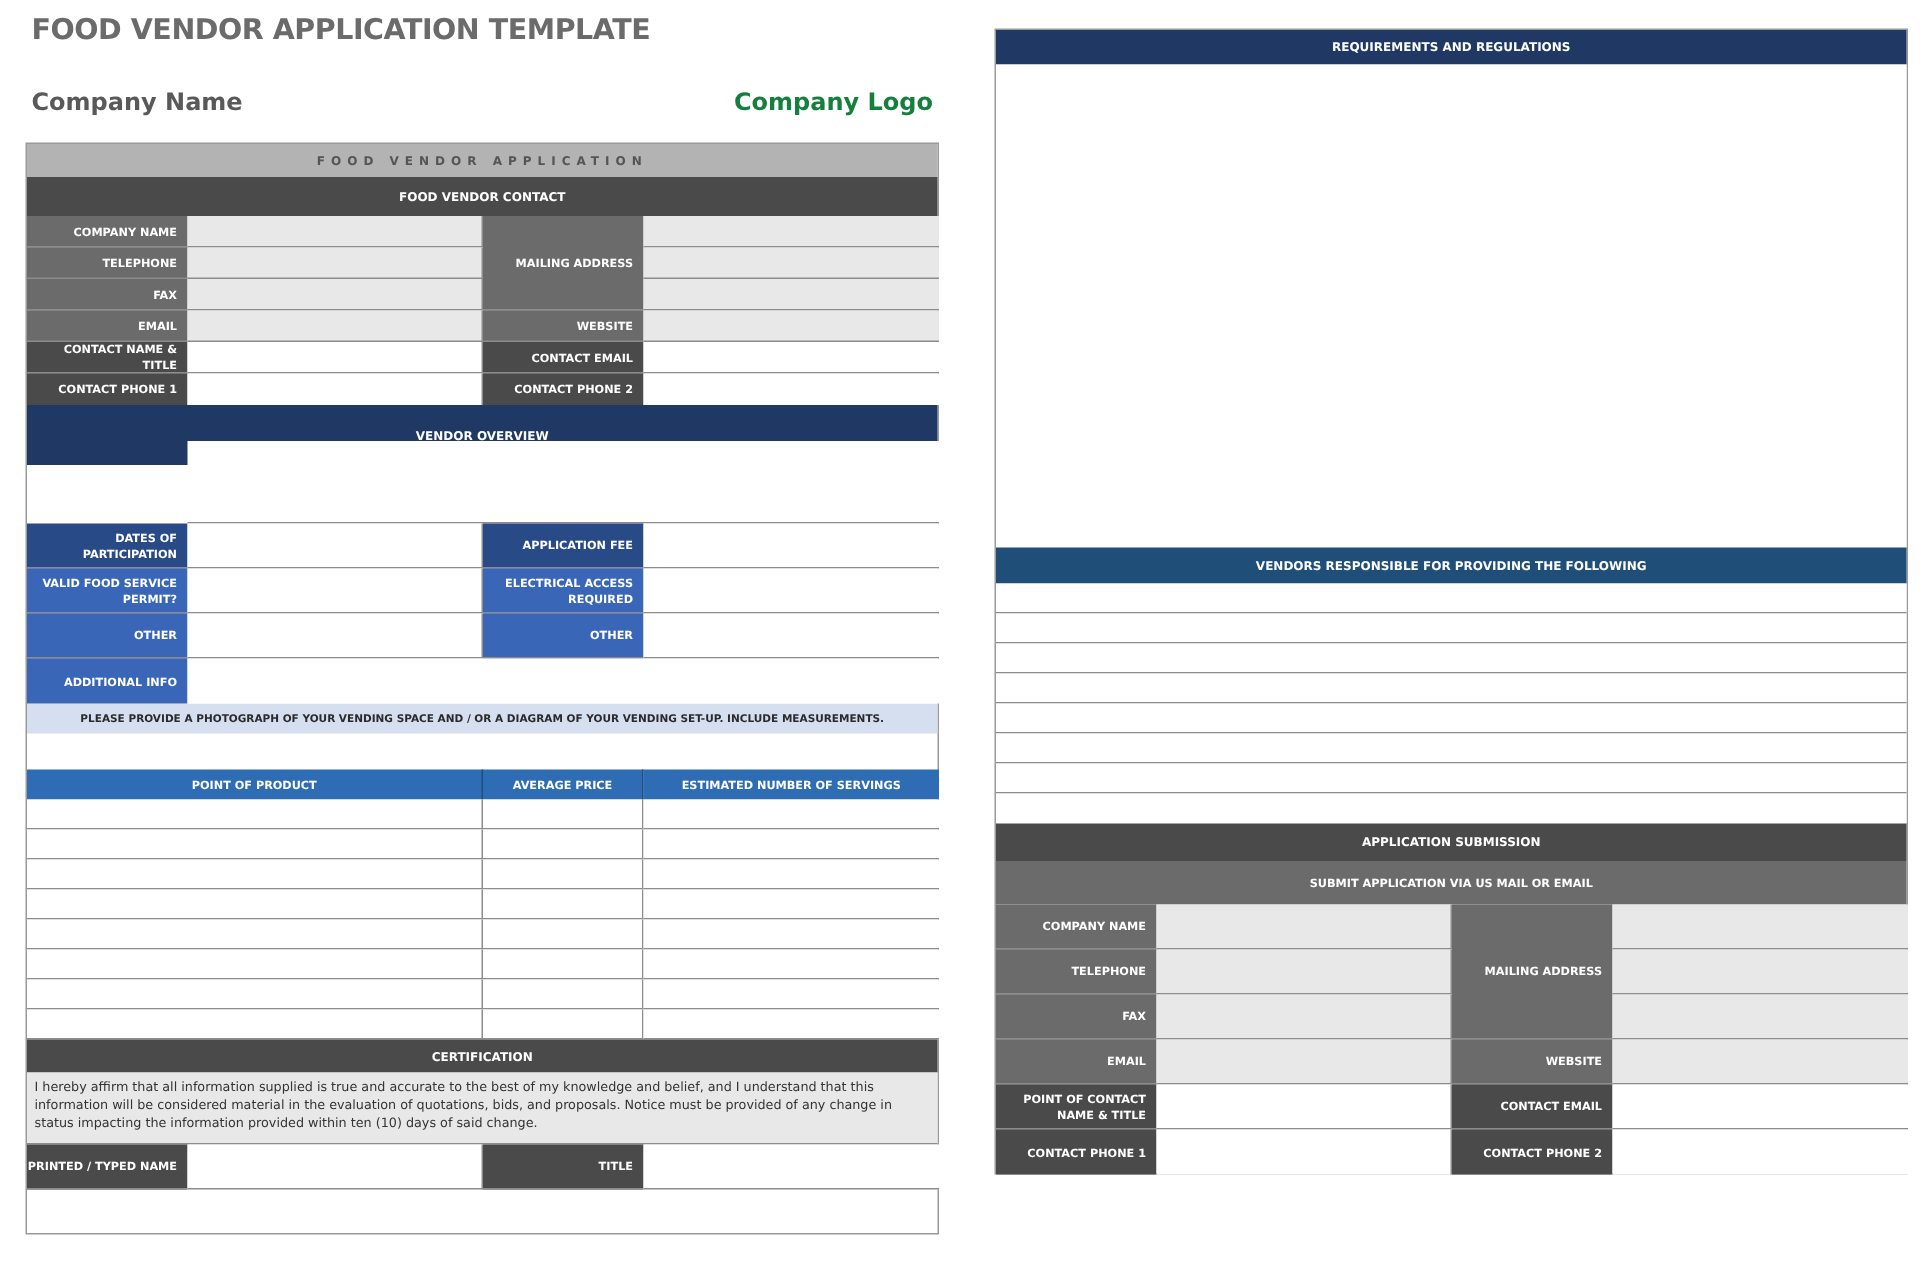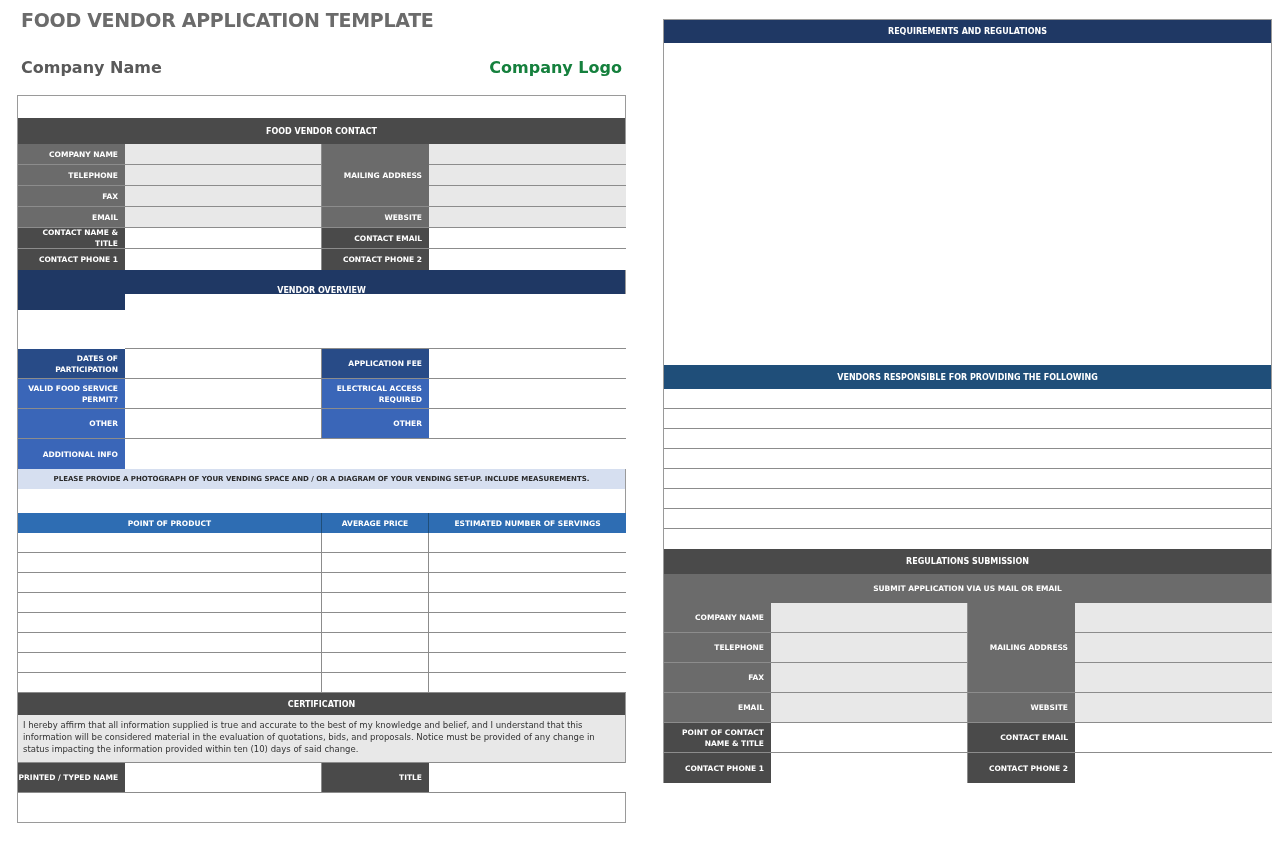--- a/index.html
+++ b/index.html
@@ -36,20 +36,23 @@
 </style>
 </head>
 <body>
 
 <div class="title">FOOD VENDOR APPLICATION TEMPLATE</div>
 <div class="company-name">Company Name</div>
 <div class="company-logo">Company Logo</div>
 
 <div class="panel left">
 
+  <div class="row" style="top:0;height:22px;">
+    <div class="cell hdr c-app" style="left:0;width:100%;">FOOD VENDOR APPLICATION</div>
+  </div>
 
   <div class="row" style="top:22px;height:26px;">
     <div class="cell hdr c-dark" style="left:0;width:100%;">FOOD VENDOR CONTACT</div>
   </div>
 
   <div class="row" style="top:48px;height:84px;">
     <div class="cell lbl c-mid bline" style="left:0;width:107px;height:21px;top:0;">COMPANY NAME</div>
     <div class="cell in-grey bline vline" style="left:107px;width:197px;height:21px;top:0;"></div>
     <div class="cell lbl c-mid bline" style="left:0;width:107px;height:21px;top:21px;">TELEPHONE</div>
     <div class="cell in-grey bline vline" style="left:107px;width:197px;height:21px;top:21px;"></div>
@@ -204,21 +207,21 @@
       </div>
       <div class="row" style="top: 489px; height: 20px;">
         <div class="cell in bline" style="left: 0px; width: 100%;"></div>
       </div>
       <div class="row" style="top: 509px; height: 20px;">
         <div class="cell in" style="left: 0px; width: 100%;"></div>
       </div>
     </div>
 
   <div class="row" style="top:529px;height:25px;">
-    <div class="cell hdr c-dark" style="left:0;width:100%;">REGULATIONS SUBMISSION</div>
+    <div class="cell hdr c-dark" style="left:0;width:100%;">APPLICATION SUBMISSION</div>
   </div>
   <div class="row" style="top:554px;height:29px;">
     <div class="cell hdr c-mid" style="left:0;width:100%;font-size:7.5px;">SUBMIT APPLICATION VIA US MAIL OR EMAIL</div>
   </div>
   <div class="row" style="top:583px;height:120px;">
     <div class="cell lbl c-mid bline" style="left:0;width:107px;height:30px;top:0;">COMPANY NAME</div>
     <div class="cell in-grey bline vline" style="left:107px;width:197px;height:30px;top:0;"></div>
     <div class="cell lbl c-mid bline" style="left:0;width:107px;height:30px;top:30px;">TELEPHONE</div>
     <div class="cell in-grey bline vline" style="left:107px;width:197px;height:30px;top:30px;"></div>
     <div class="cell lbl c-mid bline" style="left:0;width:107px;height:30px;top:60px;">FAX</div>

